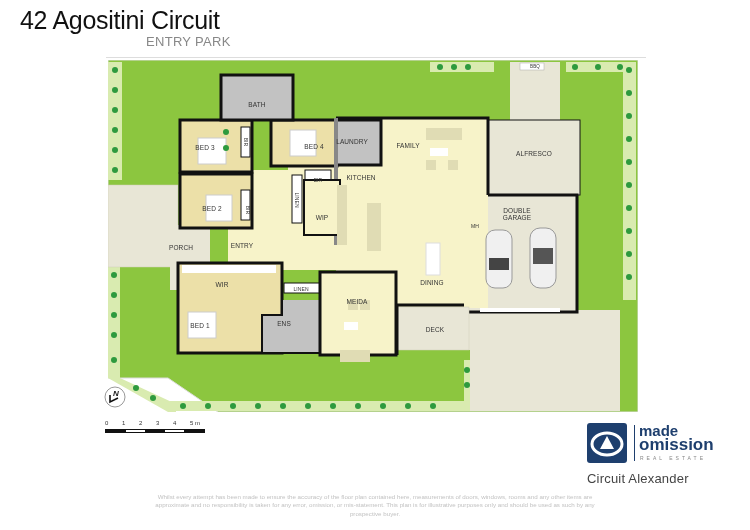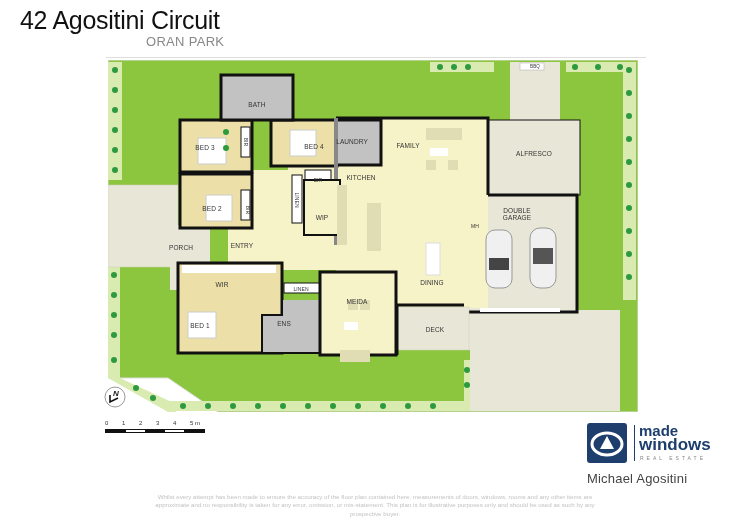--- a/index.html
+++ b/index.html
@@ -24,21 +24,21 @@
   .logo-first{position:absolute;left:52px;top:0px;font-size:15px;font-weight:bold;color:#1e3f6e;line-height:15px;}
   .logo-national{position:absolute;left:52px;top:13px;font-size:17px;font-weight:bold;color:#1e3f6e;line-height:17px;}
   .logo-re{position:absolute;left:53px;top:32px;font-size:5px;color:#888;letter-spacing:3px;}
   .agent{left:587px;top:471px;font-size:13px;color:#444;letter-spacing:0.2px;}
   .disclaimer{left:150px;top:493px;width:450px;font-size:6.2px;color:#c2c2c2;text-align:center;line-height:8.3px;}
 </style>
 </head>
 <body>
 
 <div class="abs title">42 Agositini Circuit</div>
-<div class="abs subtitle">ORAN PARK</div>
+<div class="abs subtitle">ENTRY PARK</div>
 <div class="abs rule"></div>
 
 <div class="abs lot">
   <svg width="530" height="352" viewBox="0 0 530 352">
 
     <rect x="0" y="0" width="530" height="352" fill="#ffffff"></rect>
     <polygon points="0,0 530,0 530,352 110,352 60,318 0,318" fill="#8cc63f" stroke="#dcdcdc" stroke-width="1"></polygon>
 
     <rect x="0" y="2" width="14" height="118" fill="#d9ebb0"></rect>
     <rect x="515" y="2" width="13" height="238" fill="#d9ebb0"></rect>
@@ -220,18 +220,18 @@
 
 <div class="abs logo">
   <div class="logo-box">
     <svg width="40" height="40" viewBox="0 0 40 40">
       <ellipse cx="20" cy="21" rx="15" ry="11" fill="none" stroke="#fff" stroke-width="3"></ellipse>
       <polygon points="20,13 27,26 13,26" fill="#fff"></polygon>
     </svg>
   </div>
   <div class="logo-sep"></div>
   <div class="logo-first">made</div>
-  <div class="logo-national">windows</div>
+  <div class="logo-national">omission</div>
   <div class="logo-re">REAL ESTATE</div>
 </div>
-<div class="abs agent">Michael Agositini</div>
+<div class="abs agent">Circuit Alexander</div>
 
 <div class="abs disclaimer">Whilst every attempt has been made to ensure the accuracy of the floor plan contained here, measurements of doors, windows, rooms and any other items are approximate and no responsibility is taken for any error, omission, or mis-statement. This plan is for illustrative purposes only and should be used as such by any prospective buyer.</div>
 
 </body></html>

